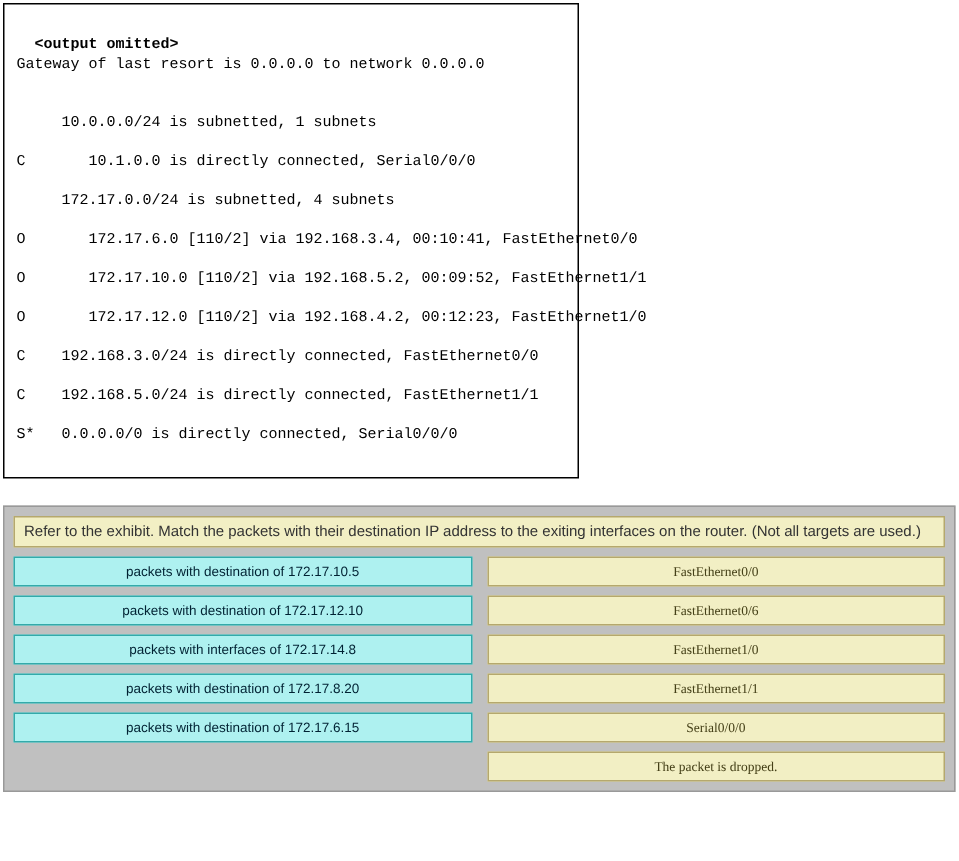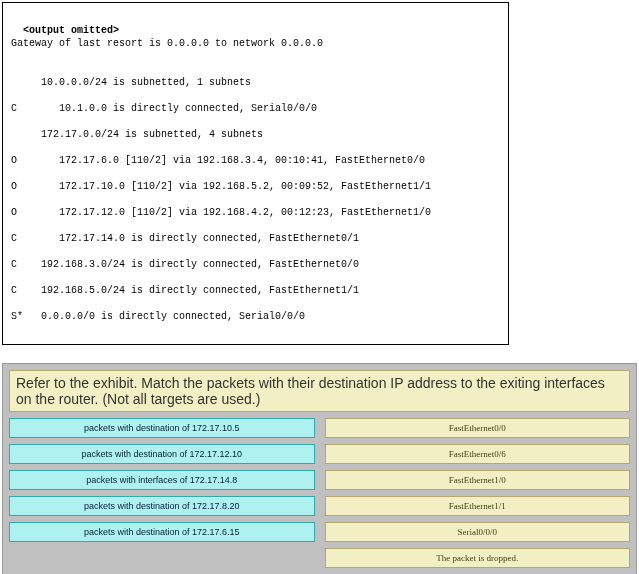--- a/index.html
+++ b/index.html
@@ -4,35 +4,35 @@
   <style>
     * { box-sizing: border-box; margin: 0; padding: 0; }
     body { background: #fff; font-family: Arial, sans-serif; font-size: 10px; width: 639px; }
     .terminal {
       border: 1px solid #000;
       padding: 8px;
       font-family: "Courier New", monospace;
       font-size: 10px;
       line-height: 1.3;
       margin: 2px 0 18px 2px;
-      width: 507px;
+      width: 384px;
       white-space: pre;
     }
     .terminal .title { font-weight: bold; }
     .panel {
       background: #c0c0c0;
       border: 1px solid #999;
       padding: 6px;
       margin: 0 2px 12px 2px;
     }
     .instruction {
       background: #f2efc4;
       border: 1px solid #b5a86d;
       padding: 4px 6px;
-      font-size: 14px;
+      font-size: 10px;
       margin-bottom: 6px;
       color:#333;
     }
     .cols { display: flex; gap: 10px; }
     .col { flex: 1; display: flex; flex-direction: column; gap: 6px; }
     .chip {
       border: 1px solid;
       padding: 4px 6px;
       text-align: center;
       font-size: 9px;
@@ -50,21 +50,20 @@
 <div class="terminal">
   <span class="title">&lt;output omitted&gt;</span>
 <div>Gateway of last resort is 0.0.0.0 to network 0.0.0.0</div>
 <div></div>
 <div>     10.0.0.0/24 is subnetted, 1 subnets</div>
 <div>C       10.1.0.0 is directly connected, Serial0/0/0</div>
 <div>     172.17.0.0/24 is subnetted, 4 subnets</div>
 <div>O       172.17.6.0 [110/2] via 192.168.3.4, 00:10:41, FastEthernet0/0</div>
 <div>O       172.17.10.0 [110/2] via 192.168.5.2, 00:09:52, FastEthernet1/1</div>
 <div>O       172.17.12.0 [110/2] via 192.168.4.2, 00:12:23, FastEthernet1/0</div>
-<div>C       172.17.14.0 is directly connected, FastEthernet0/1</div>
 <div>C    192.168.3.0/24 is directly connected, FastEthernet0/0</div>
 <div>C    192.168.5.0/24 is directly connected, FastEthernet1/1</div>
 <div>S*   0.0.0.0/0 is directly connected, Serial0/0/0</div>
 </div>
 
 <div class="panel">
   <div class="instruction">Refer to the exhibit. Match the packets with their destination IP address to the exiting interfaces on the router. (Not all targets are used.)</div>
   <div class="cols">
     <div class="col">
       <div class="chip cyan">packets with destination of 172.17.10.5</div>

